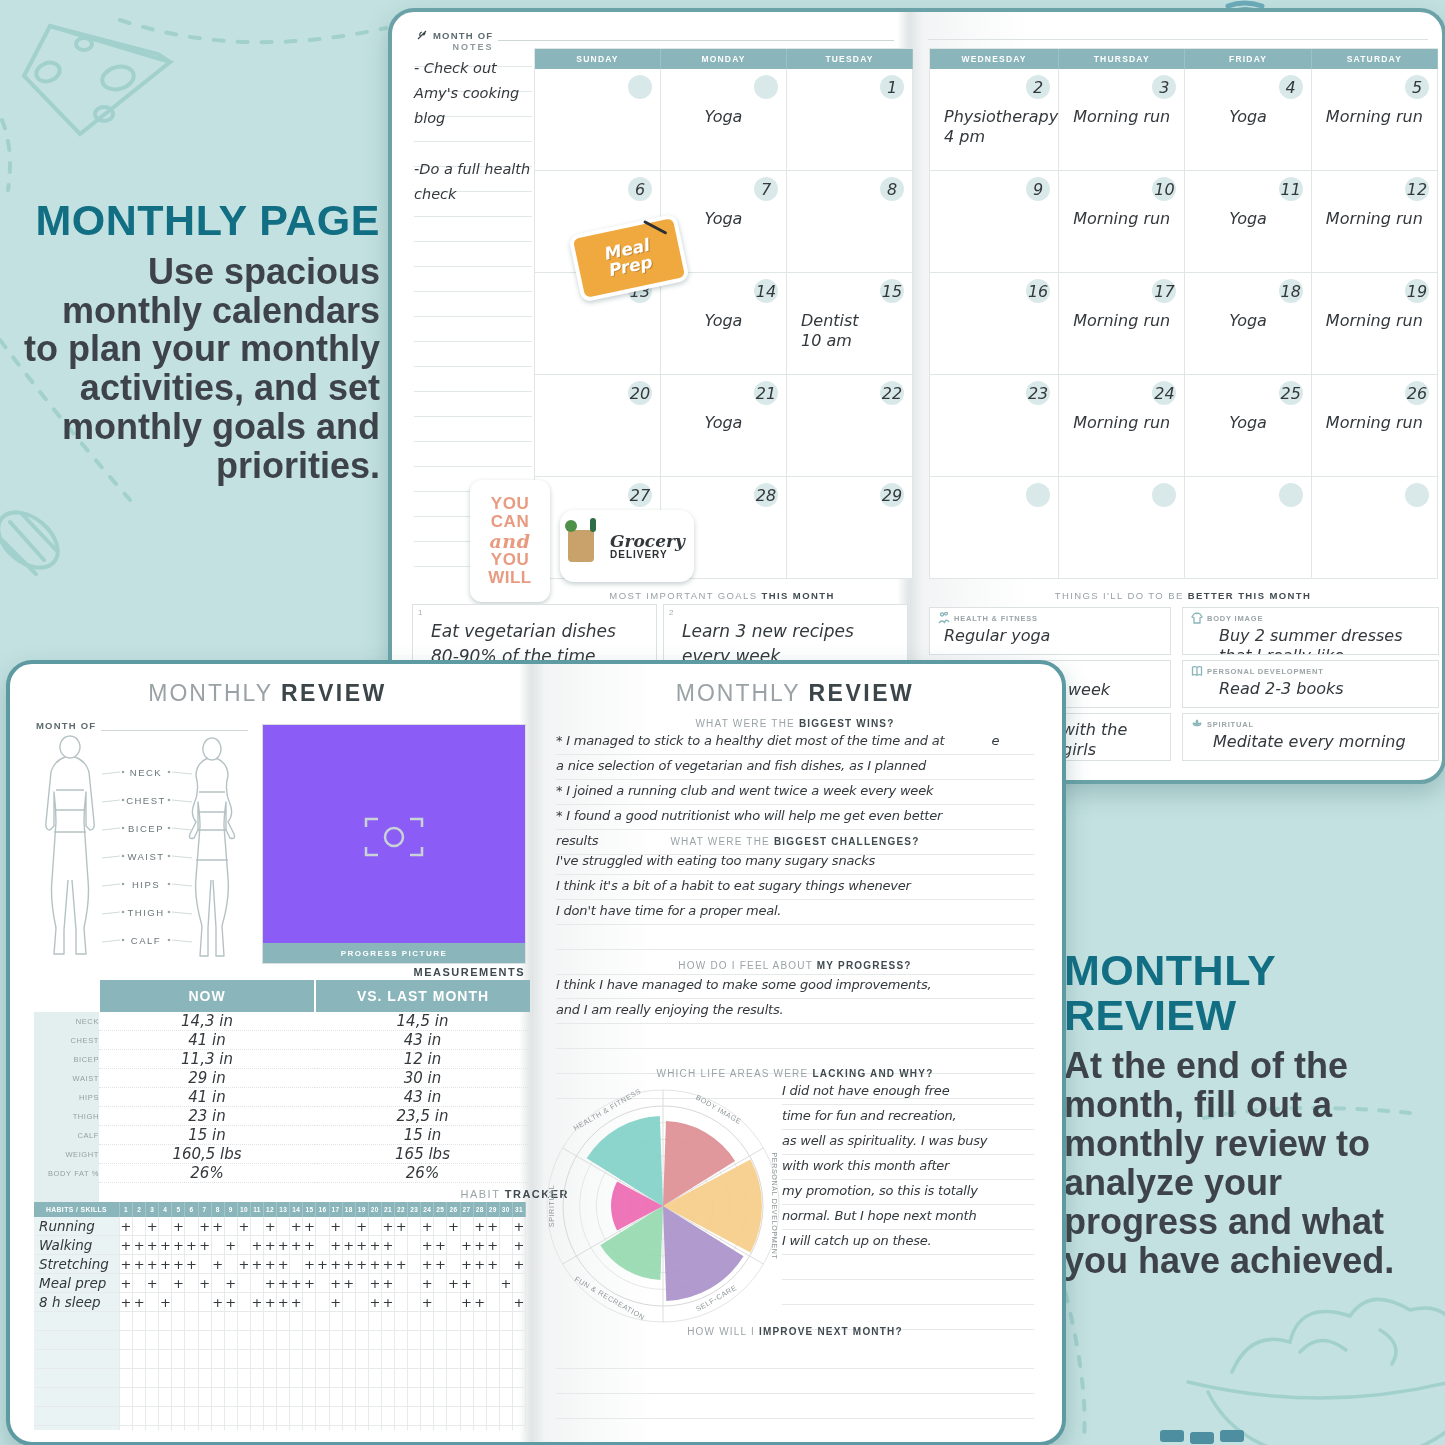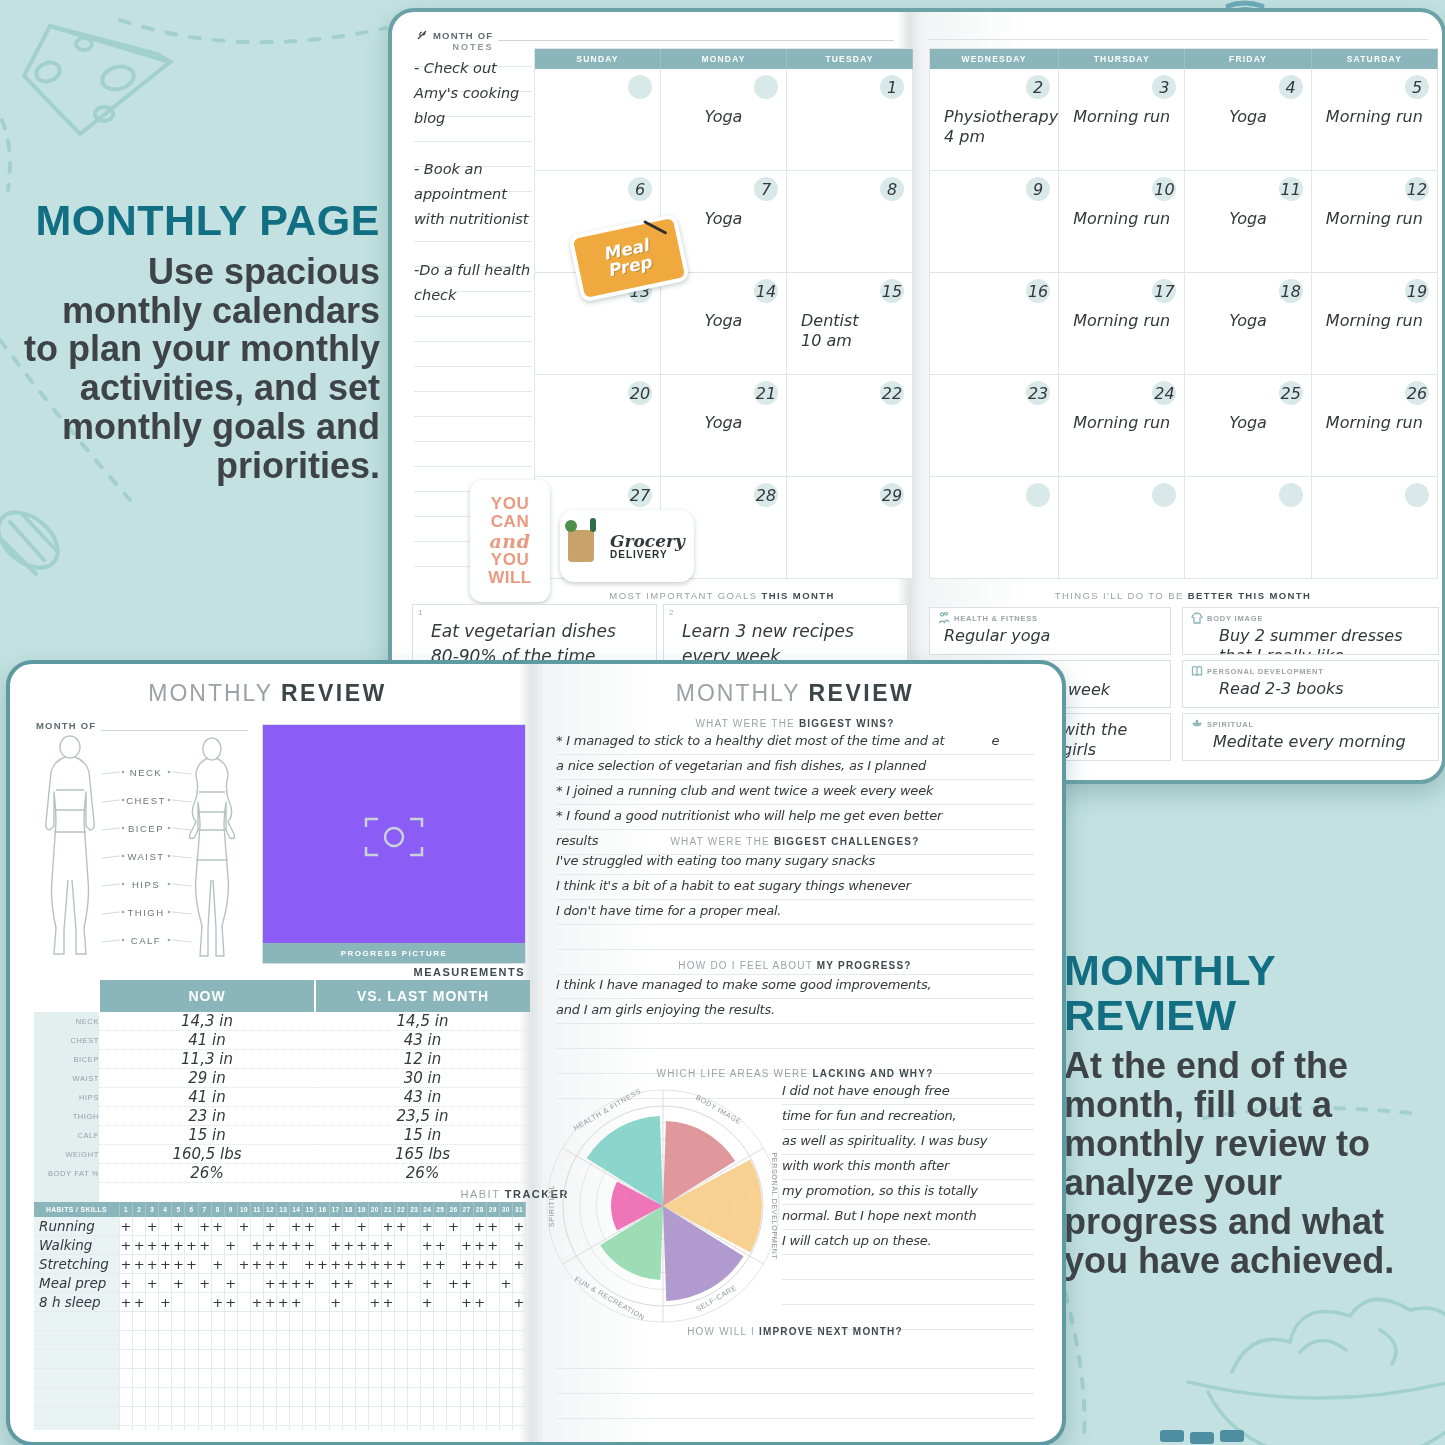--- a/index.html
+++ b/index.html
@@ -168,21 +168,20 @@
       </svg>
       <span>MONTH OF</span>
       <span class="rule" style="flex:1"></span>
     </div>
     <div class="top-rule" style="left:536px;top:27px;width:500px;"></div>
 
     <div class="notes-col">
       <div class="notes-head">NOTES</div>
       <div id="notes-items">
           <div class="note-item hand" style="margin-top: 0px;">- Check out Amy's cooking blog</div>
-          <div class="note-item hand" style="margin-top: 26px;">- Book an appointment with nutritionist</div>
           <div class="note-item hand" style="margin-top: 26px;">-Do a full health check</div>
         </div>
     </div>
 
     <div id="cal-grid-left" class="cal-grid" style="left:142px;top:36px;width:378px;grid-template-columns:repeat(3,1fr);grid-template-rows:20px repeat(5,102px);border-left:1px solid #e0e5e6;border-top:1px solid #e0e5e6;">
         <div class="cal-head">SUNDAY</div>
         <div class="cal-head">MONDAY</div>
         <div class="cal-head">TUESDAY</div>
         <div class="cal-cell">
           <span class="day-circ empty"></span>
@@ -1181,21 +1180,21 @@
         <div class="q-line hand">I don't have time for a proper meal.</div>
         <div class="q-line hand"></div>
         <div class="q-line hand"></div>
       </div>
 
     <div class="q-head" style="left:522px;top:296px;width:526px;">
       <span>HOW DO I FEEL ABOUT </span><b>MY PROGRESS?</b>
     </div>
     <div class="q-lines" id="q3-lines" style="left:546px;top:310px;width:478px;">
         <div class="q-line hand">I think I have managed to make some good improvements,</div>
-        <div class="q-line hand">and I am girls enjoying the results.</div>
+        <div class="q-line hand">and I am really enjoying the results.</div>
         <div class="q-line hand"></div>
         <div class="q-line hand"></div>
         <div class="q-line hand"></div>
       </div>
 
     <div class="q-head" style="left:522px;top:404px;width:526px;">
       <span>WHICH LIFE AREAS WERE </span><b>LACKING AND WHY?</b>
     </div>
     <svg id="wheel-svg" class="abs" style="left:528px;top:414px;" width="250" height="252" viewBox="0 0 250 252">
         <circle cx="125" cy="128" r="16.666666666666668" fill="none" stroke="#e6e6e6" stroke-width="1"></circle>

